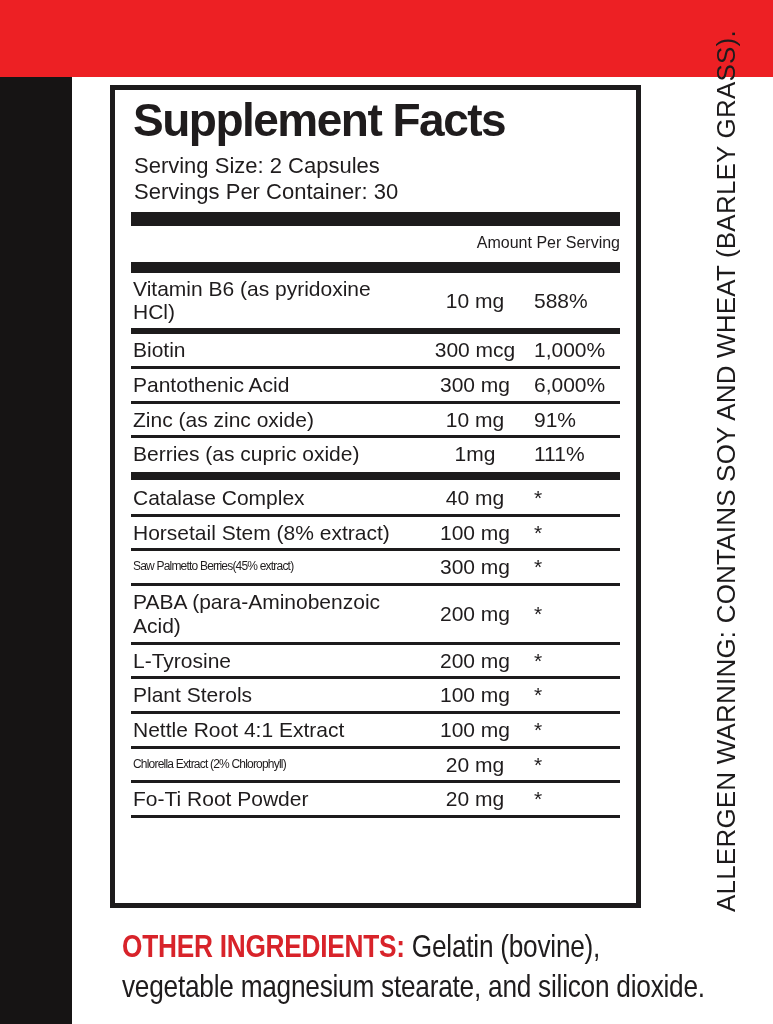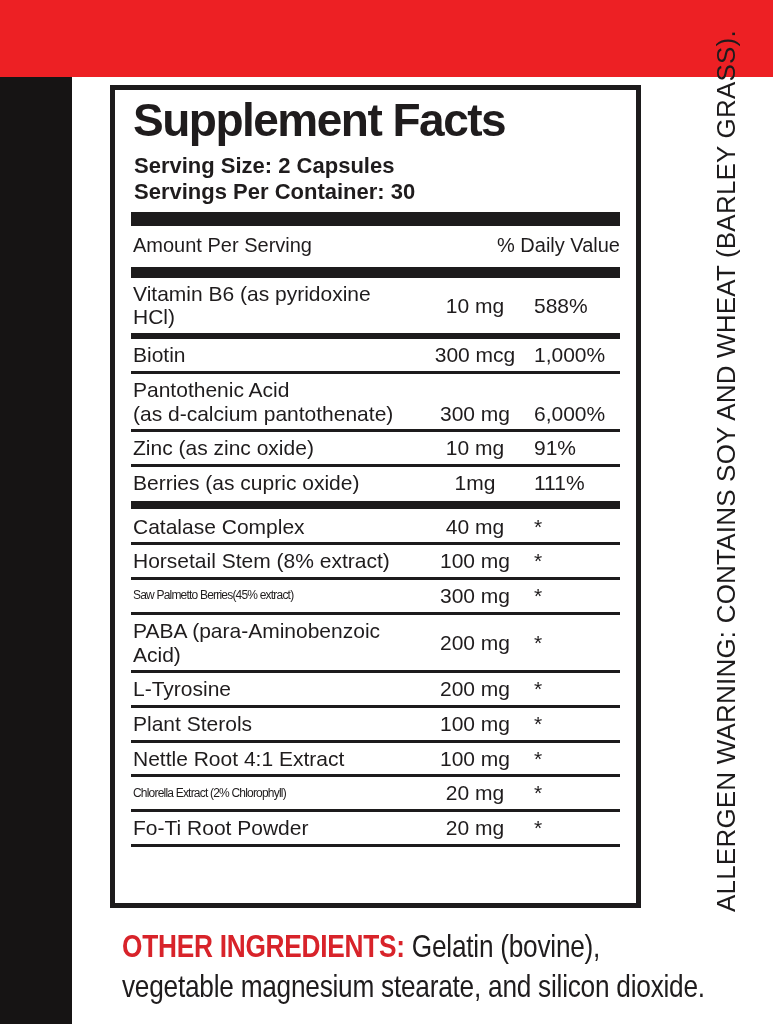--- a/index.html
+++ b/index.html
@@ -13,27 +13,27 @@
 
   .facts-box{
     position:absolute;left:110px;top:85px;width:531px;height:823px;
     box-sizing:border-box;border:5px solid #1d1b1c;background:#fff;
     padding:4px 16px;overflow:hidden;
   }
   .facts-title{
     font-size:46px;font-weight:bold;letter-spacing:-1.5px;line-height:1.06;
     margin:2px 0 8px 2px;white-space:nowrap;
   }
-  .serving-line{font-size:22px;line-height:1.18;margin-left:3px;font-weight:bold;}
+  .serving-line{font-size:22px;line-height:1.18;margin-left:3px;}
   .bar{background:#1d1b1c;}
   .bar-lg{height:14px;margin:7px 0 4px 0;}
   .bar-md{height:11px;margin:5px 0 0 0;}
   .bar-sm{height:8px;margin:2px 0;}
   .hdr-row{display:flex;justify-content:space-between;align-items:flex-end;
-    font-size:20px;padding:4px 0 5px 2px;}
+    font-size:16px;padding:4px 0 5px 2px;flex-direction:column;}
   .sep{height:3px;background:#1d1b1c;}
   .row{display:flex;align-items:center;padding:4px 0 4px 2px;font-size:21px;line-height:1.13;}
   .row.top{align-items:flex-start;}
   .row.bottom{align-items:flex-end;}
   .cell-name{flex:1;min-width:0;}
   .cell-name .sub:empty{display:none;}
   .cell-amt{width:118px;display:flex;flex-direction:column;align-items:center;
     justify-content:center;text-align:left;}
   .cell-amt span:empty{display:none;}
   .cell-dv{width:86px;}
@@ -58,21 +58,20 @@
 <div class="left-stripe"></div>
 
 <div class="facts-box">
   <div class="facts-title">Supplement Facts</div>
   <div class="serving-line">Serving Size: 2 Capsules</div>
   <div class="serving-line">Servings Per Container: 30</div>
 
   <div class="bar bar-lg"></div>
   <div class="hdr-row">
     <span>Amount Per Serving</span>
-    <span>% Daily Value</span>
   </div>
   <div class="bar bar-md"></div>
 
   <div class="row">
     <div class="cell-name">
         <div>Vitamin B6 (as pyridoxine HCl)</div>
       </div>
     <div class="cell-amt">
         <span>10 mg</span>
       </div>
@@ -89,21 +88,20 @@
     <div class="cell-amt">
         <span>300 mcg</span>
       </div>
     <div class="cell-dv">1,000%</div>
   </div>
   <div class="sep"></div>
 
   <div class="row bottom">
     <div class="cell-name">
         <div>Pantothenic Acid</div>
-        <div class="sub">(as d-calcium pantothenate)</div>
       </div>
     <div class="cell-amt">
         <span>300 mg</span>
       </div>
     <div class="cell-dv">6,000%</div>
   </div>
   <div class="sep"></div>
 
   <div class="row">
     <div class="cell-name">

